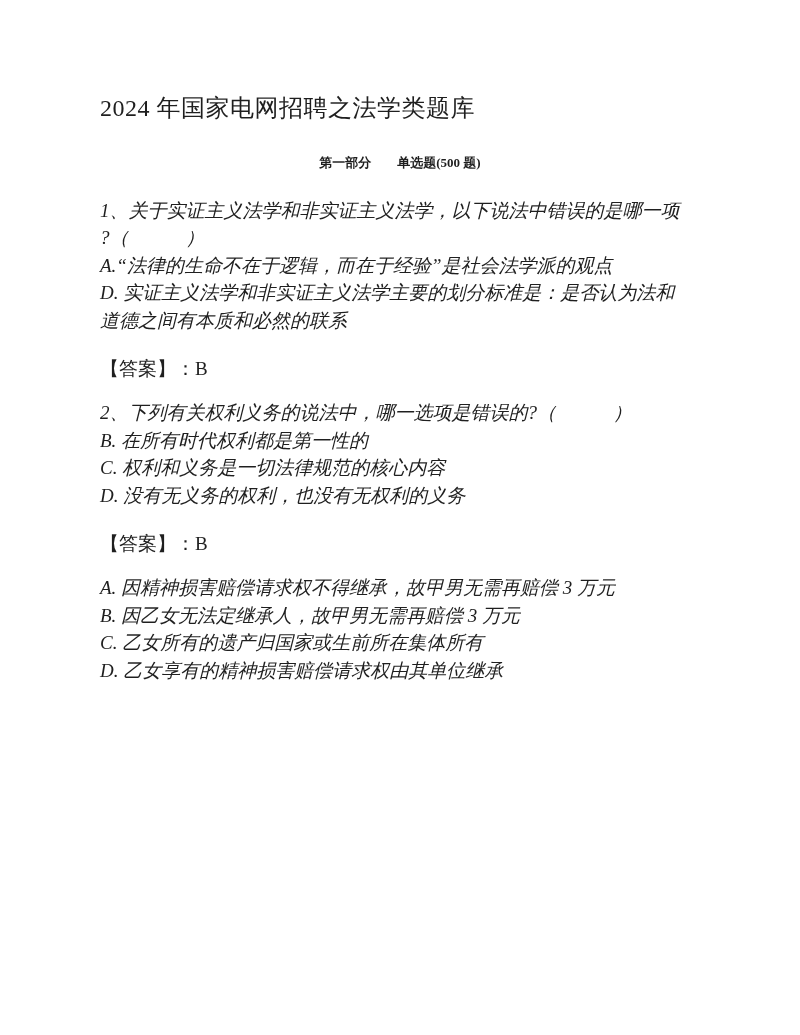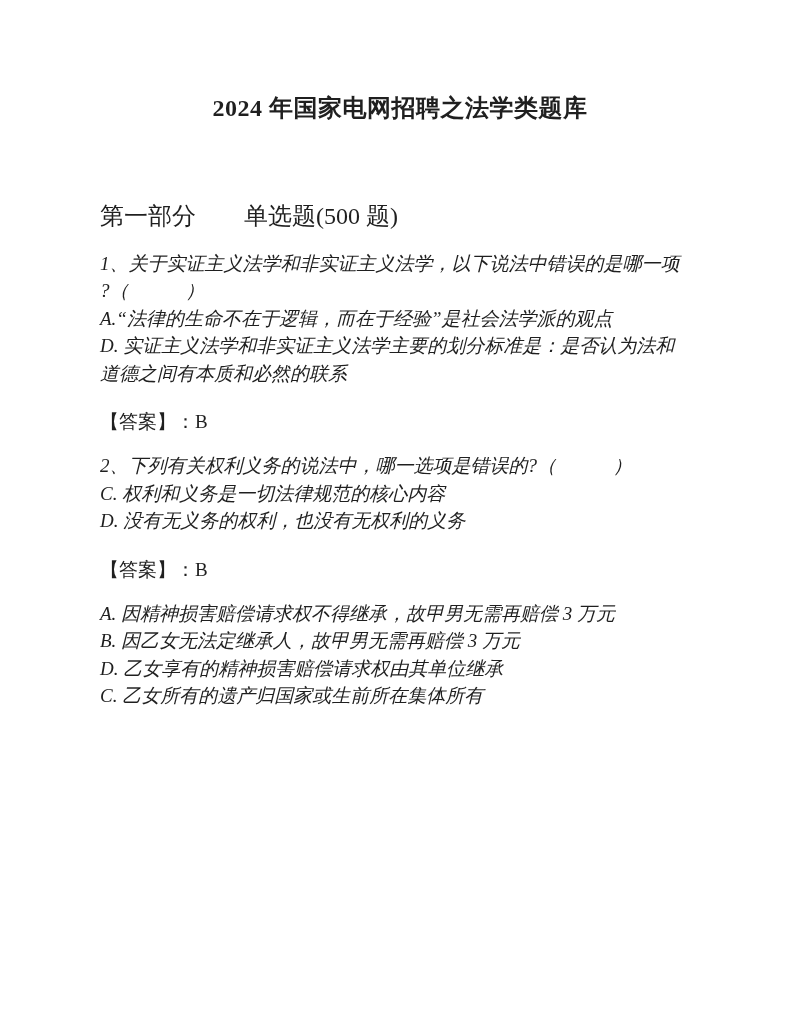--- a/index.html
+++ b/index.html
@@ -16,33 +16,33 @@
     color: #1f1f1f;
   }
   .page {
     box-sizing: border-box;
     width: 800px;
     height: 1035px;
     padding: 93px 100px 0 100px;
     background: #ffffff;
   }
   .title {
-    margin: 0 0 79px 0;
+    margin: 0 0 26px 0;
     font-size: 24px;
     line-height: 31px;
-    font-weight: bold;
-    text-align: center;
+    font-weight: normal;
+    text-align: left;
     letter-spacing: 0.5px;
   }
   .section-heading {
     margin: 0 0 21px 0;
-    font-size: 24px;
+    font-size: 13px;
     line-height: 26px;
-    font-weight: normal;
-    text-align: left;
+    font-weight: bold;
+    text-align: center;
   }
   .question {
     font-size: 19px;
     line-height: 27.4px;
   }
   .stem, .option {
     white-space: pre-wrap;
     word-break: break-all;
     font-style: italic;
   }
@@ -61,24 +61,25 @@
       <div class="question">
         <div class="stem">1、关于实证主义法学和非实证主义法学，以下说法中错误的是哪一项
 ?（　　　）</div>
         <div class="option">A.“法律的生命不在于逻辑，而在于经验”是社会法学派的观点</div>
         <div class="option">D. 实证主义法学和非实证主义法学主要的划分标准是：是否认为法和
 道德之间有本质和必然的联系</div>
         <div class="answer">【答案】：B</div>
       </div>
       <div class="question">
         <div class="stem">2、下列有关权利义务的说法中，哪一选项是错误的?（　　　）</div>
+        <div class="option">B. 在所有时代权利都是第一性的</div>
         <div class="option">C. 权利和义务是一切法律规范的核心内容</div>
         <div class="option">D. 没有无义务的权利，也没有无权利的义务</div>
         <div class="answer">【答案】：B</div>
       </div>
       <div class="question">
         <div class="option">A. 因精神损害赔偿请求权不得继承，故甲男无需再赔偿 3 万元</div>
         <div class="option">B. 因乙女无法定继承人，故甲男无需再赔偿 3 万元</div>
+        <div class="option">C. 乙女所有的遗产归国家或生前所在集体所有</div>
         <div class="option">D. 乙女享有的精神损害赔偿请求权由其单位继承</div>
-        <div class="option">C. 乙女所有的遗产归国家或生前所在集体所有</div>
       </div>
     </div>
 </div>
 
 </body></html>

